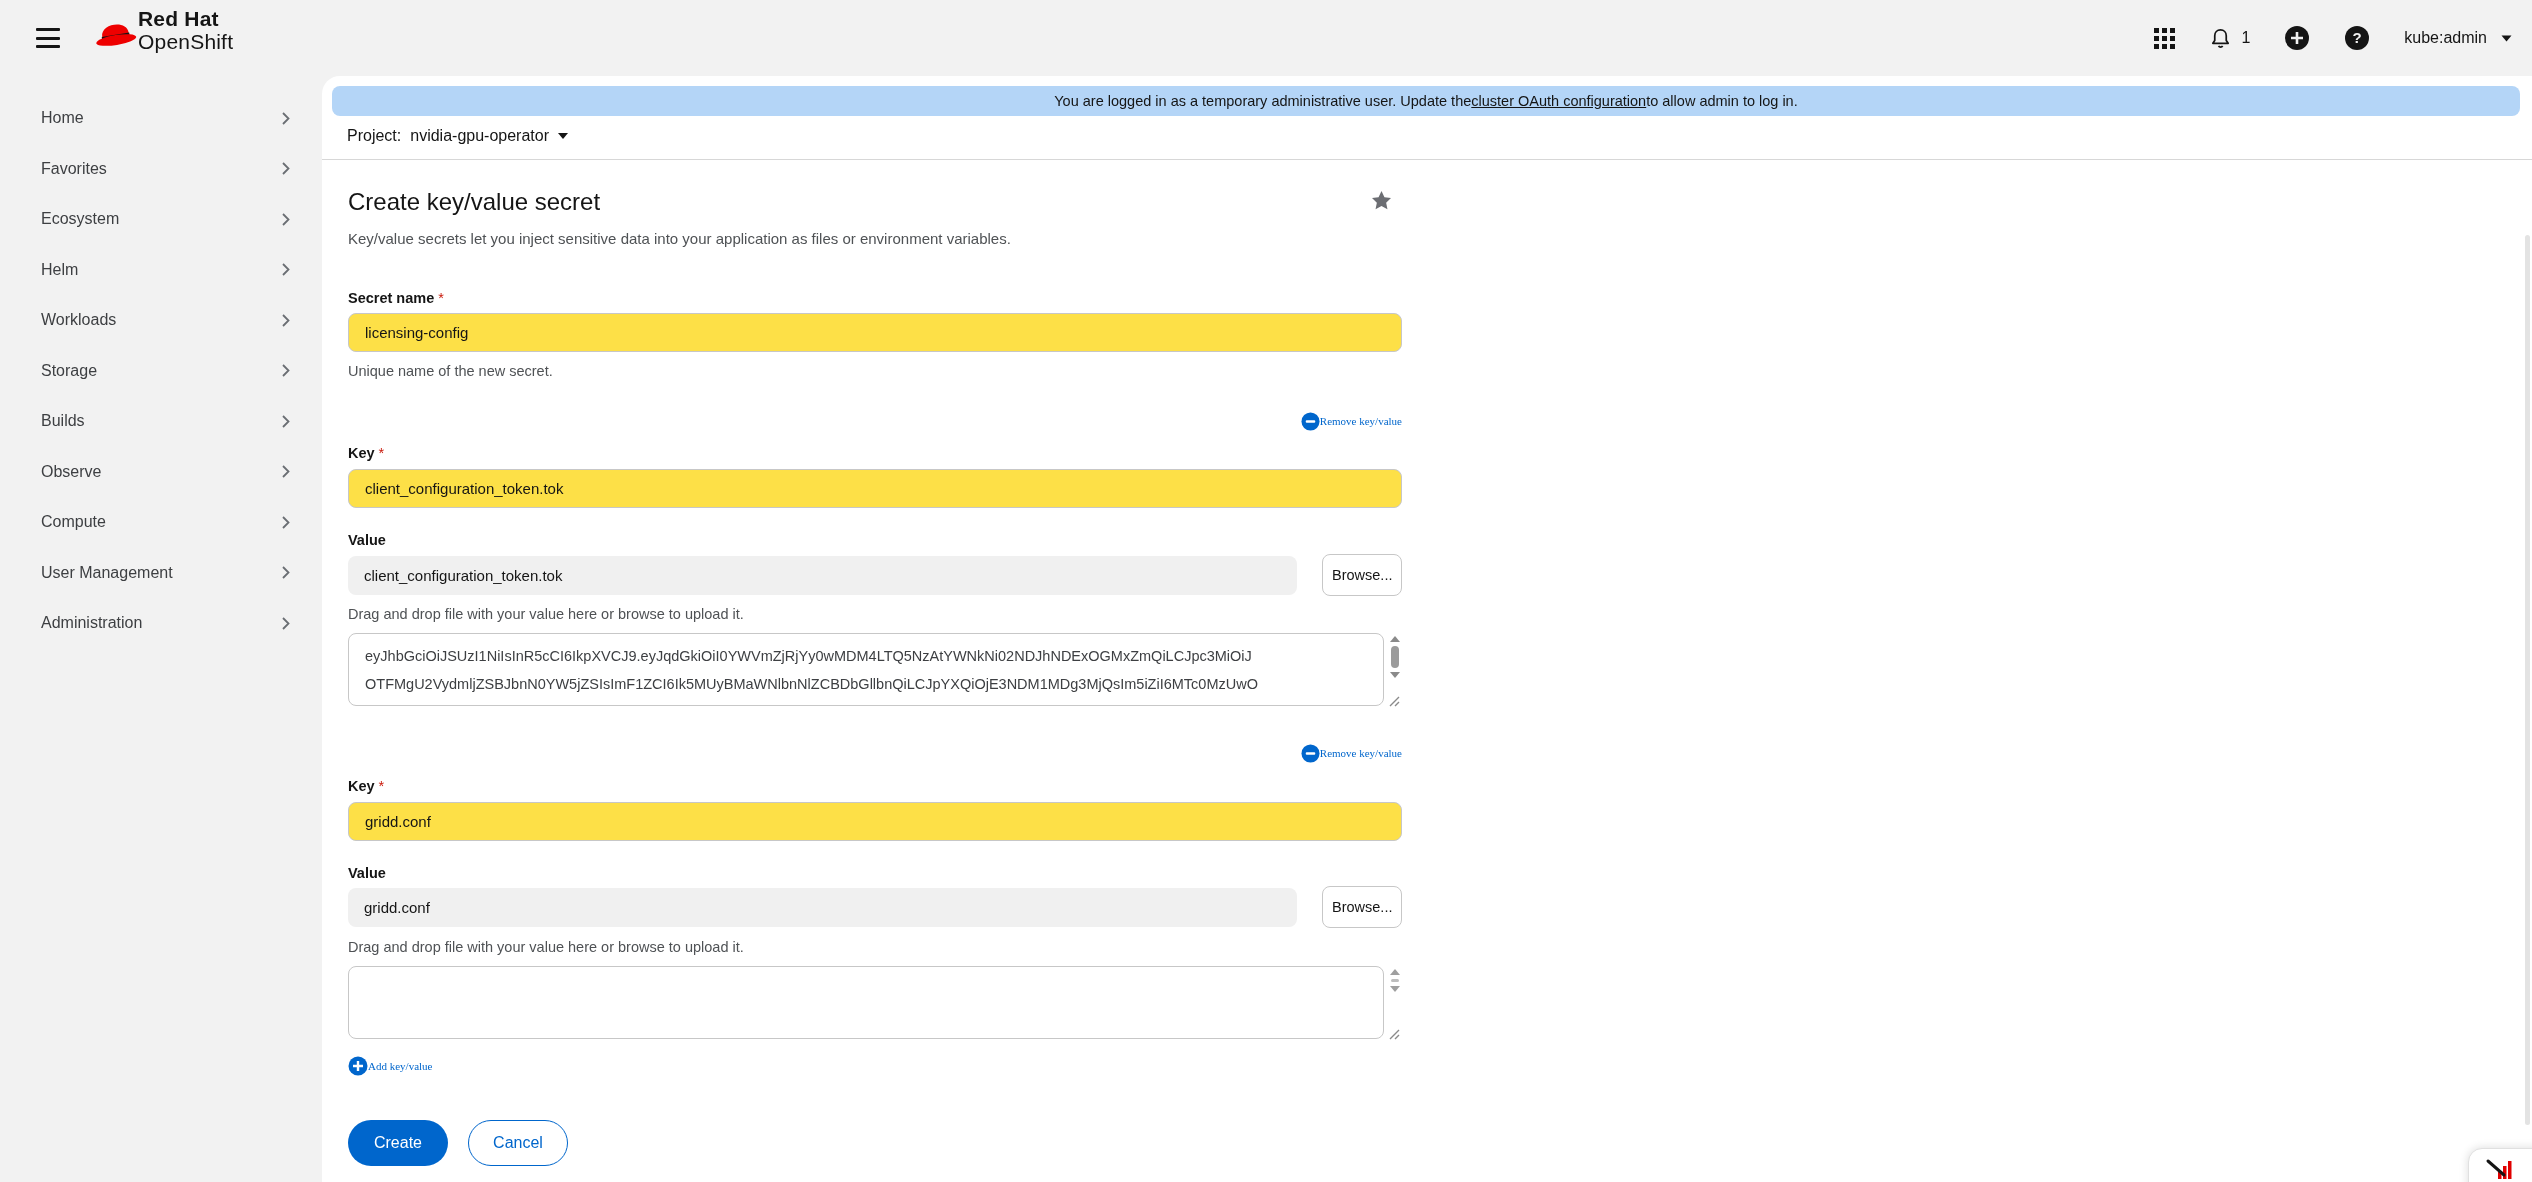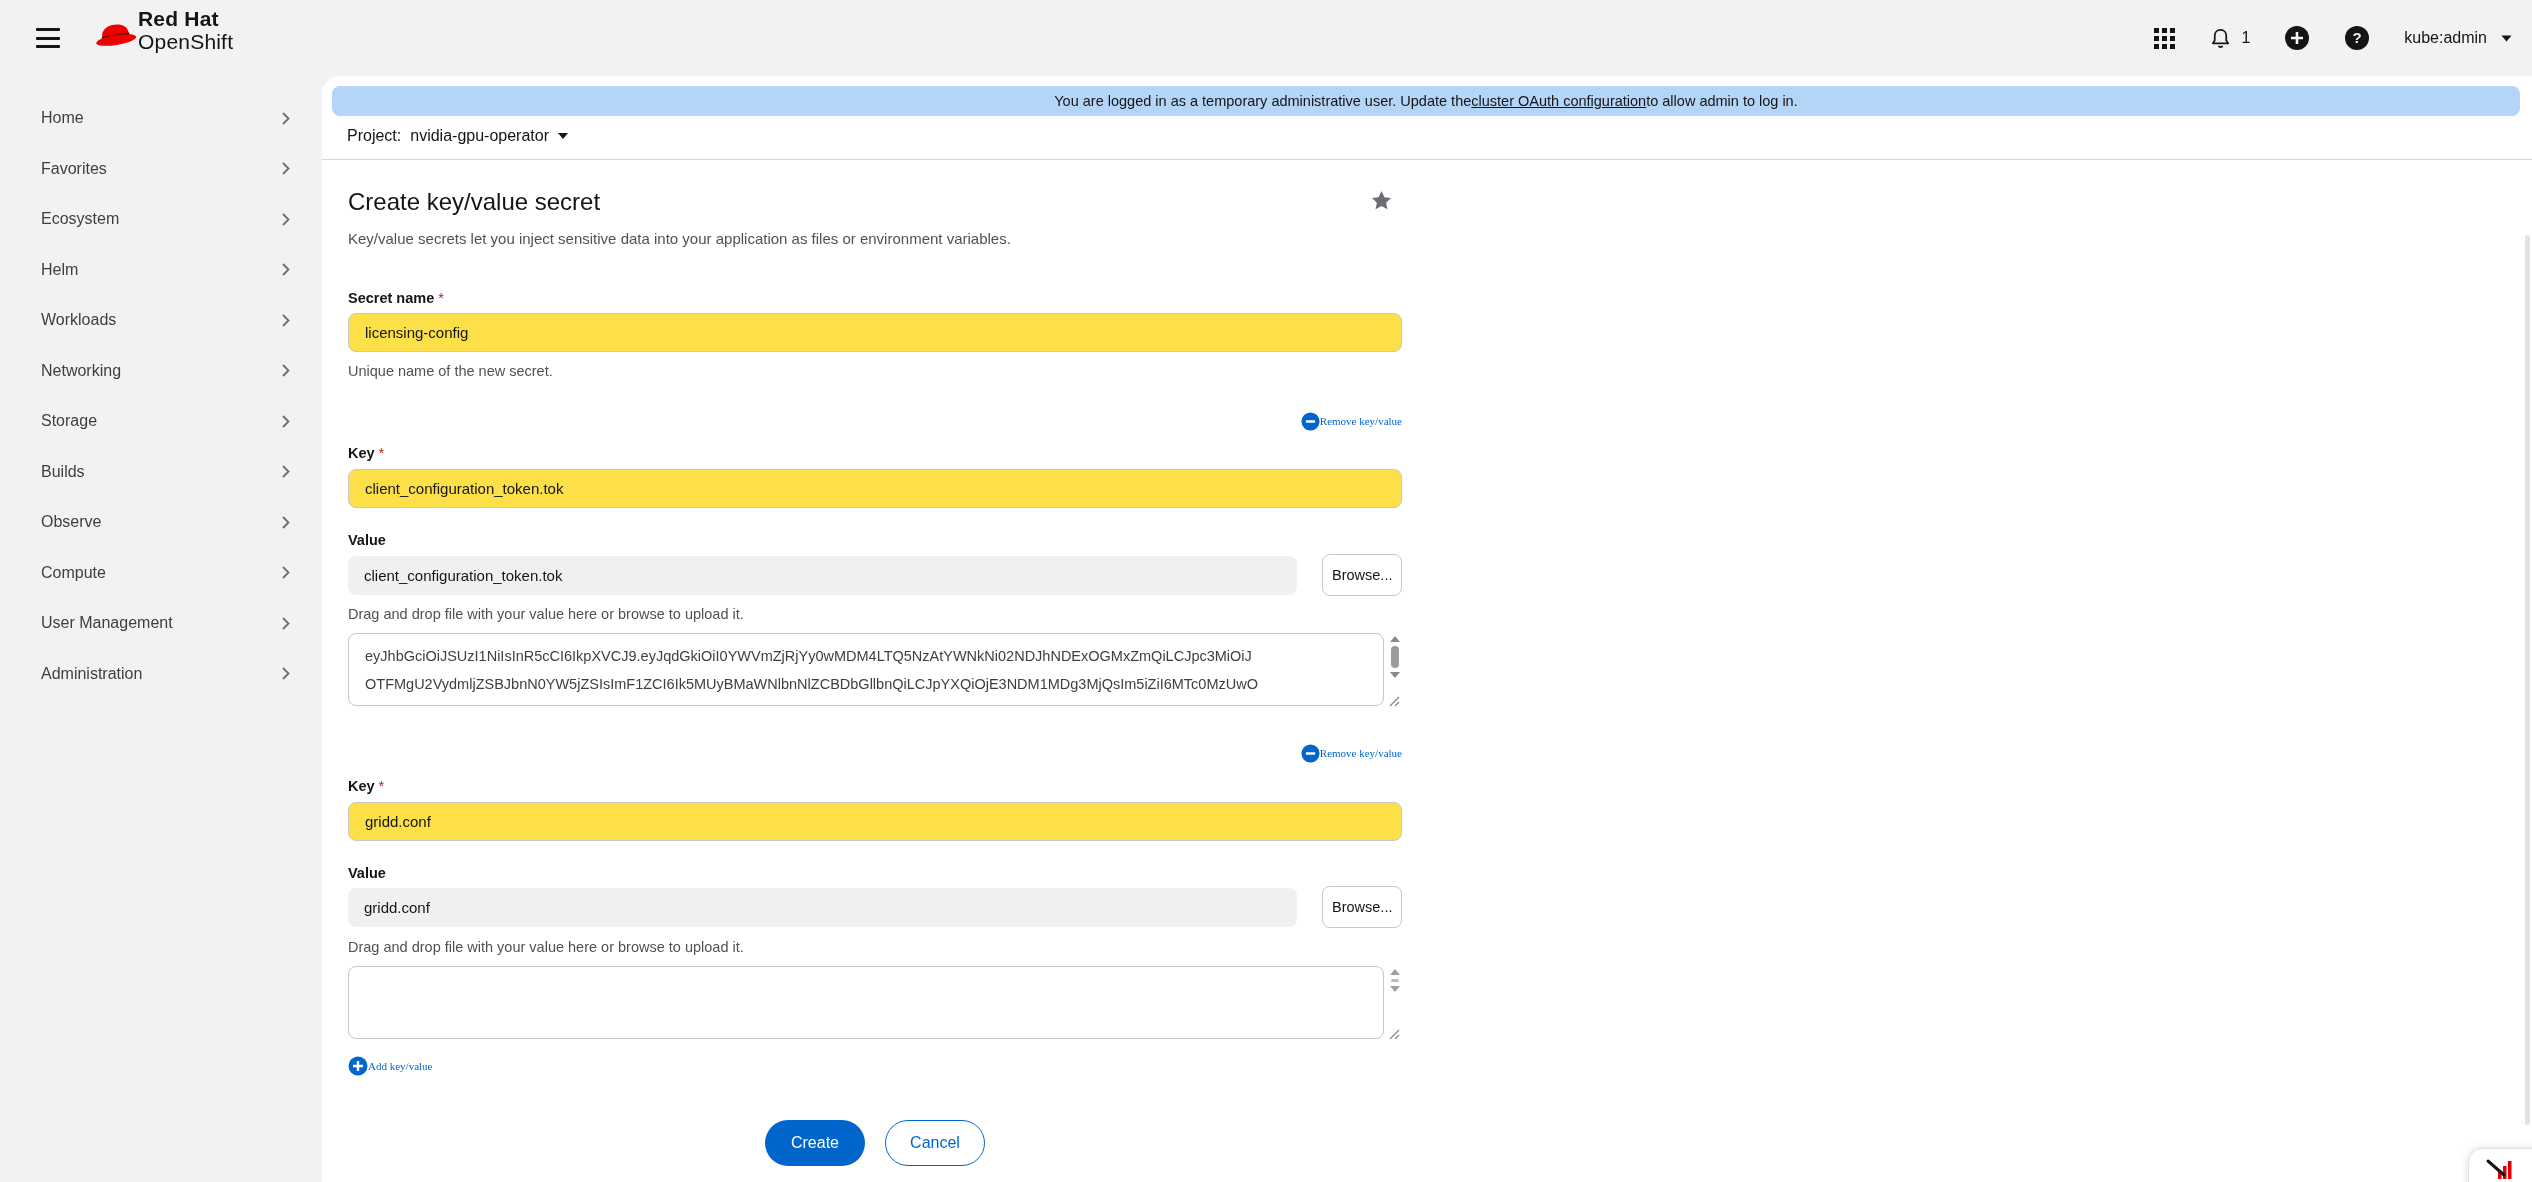--- a/index.html
+++ b/index.html
@@ -54,21 +54,21 @@
   .fb-lines { position:absolute; inset:0; overflow:hidden; padding:9px 30px 0 16px; border-radius:8px; }
   .fb-line { white-space:nowrap; font-size:14.5px; line-height:27.5px; color:#3d3f42; overflow:hidden; }
   .fb-scroll { position:absolute; right:-20px; top:2px; width:16px; display:flex; flex-direction:column; align-items:center; gap:4px; }
   .sb-thumb { width:8px; border-radius:4px; background:#9b9b9b; }
   .thumb-full { height:22px; }
   .thumb-min { height:3px; background:#bdbdbd; }
   .fb-resize { position:absolute; right:-17px; bottom:-2px; }
 
   .add-row { margin-top:16px; height:22px; display:flex; align-items:center; }
 
-  .btn-row { margin-top:43px; display:flex; gap:20px;justify-content:center; }
+  .btn-row { margin-top:43px; display:flex; gap:20px; }
   .btn { height:46px; width:100px; border-radius:24px; font-family:inherit; font-size:16px; cursor:pointer; }
   .btn-primary { background:#0066cc; border:none; color:#ffffff; }
   .btn-secondary { background:#ffffff; border:1px solid #0066cc; color:#0066cc; }
 
   .page-scrollbar { position:absolute; right:2px; top:235px; width:5px; height:890px; background:#e3e3e3; border-radius:3px; }
 
   .corner-widget { position:absolute; right:-20px; bottom:-18px; width:84px; height:52px; background:#fff; border:1px solid #e0e0e0; border-radius:14px; box-shadow:0 0 10px rgba(0,0,0,.14); }
   .corner-widget svg { position:absolute; left:16px; top:8px; }
 
   
@@ -174,26 +174,20 @@
         <path d="M1 1l5.5 5.5L1 12" fill="none" stroke="#6a6e73" stroke-width="1.8"></path>
       </svg>
     </div>
   <div class="nav-item">
       <span class="nav-label">Workloads</span>
       <svg width="8" height="13" viewBox="0 0 8 13">
         <path d="M1 1l5.5 5.5L1 12" fill="none" stroke="#6a6e73" stroke-width="1.8"></path>
       </svg>
     </div>
   <div class="nav-item">
-      <span class="nav-label">Networking</span>
-      <svg width="8" height="13" viewBox="0 0 8 13">
-        <path d="M1 1l5.5 5.5L1 12" fill="none" stroke="#6a6e73" stroke-width="1.8"></path>
-      </svg>
-    </div>
-  <div class="nav-item">
       <span class="nav-label">Storage</span>
       <svg width="8" height="13" viewBox="0 0 8 13">
         <path d="M1 1l5.5 5.5L1 12" fill="none" stroke="#6a6e73" stroke-width="1.8"></path>
       </svg>
     </div>
   <div class="nav-item">
       <span class="nav-label">Builds</span>
       <svg width="8" height="13" viewBox="0 0 8 13">
         <path d="M1 1l5.5 5.5L1 12" fill="none" stroke="#6a6e73" stroke-width="1.8"></path>
       </svg>

